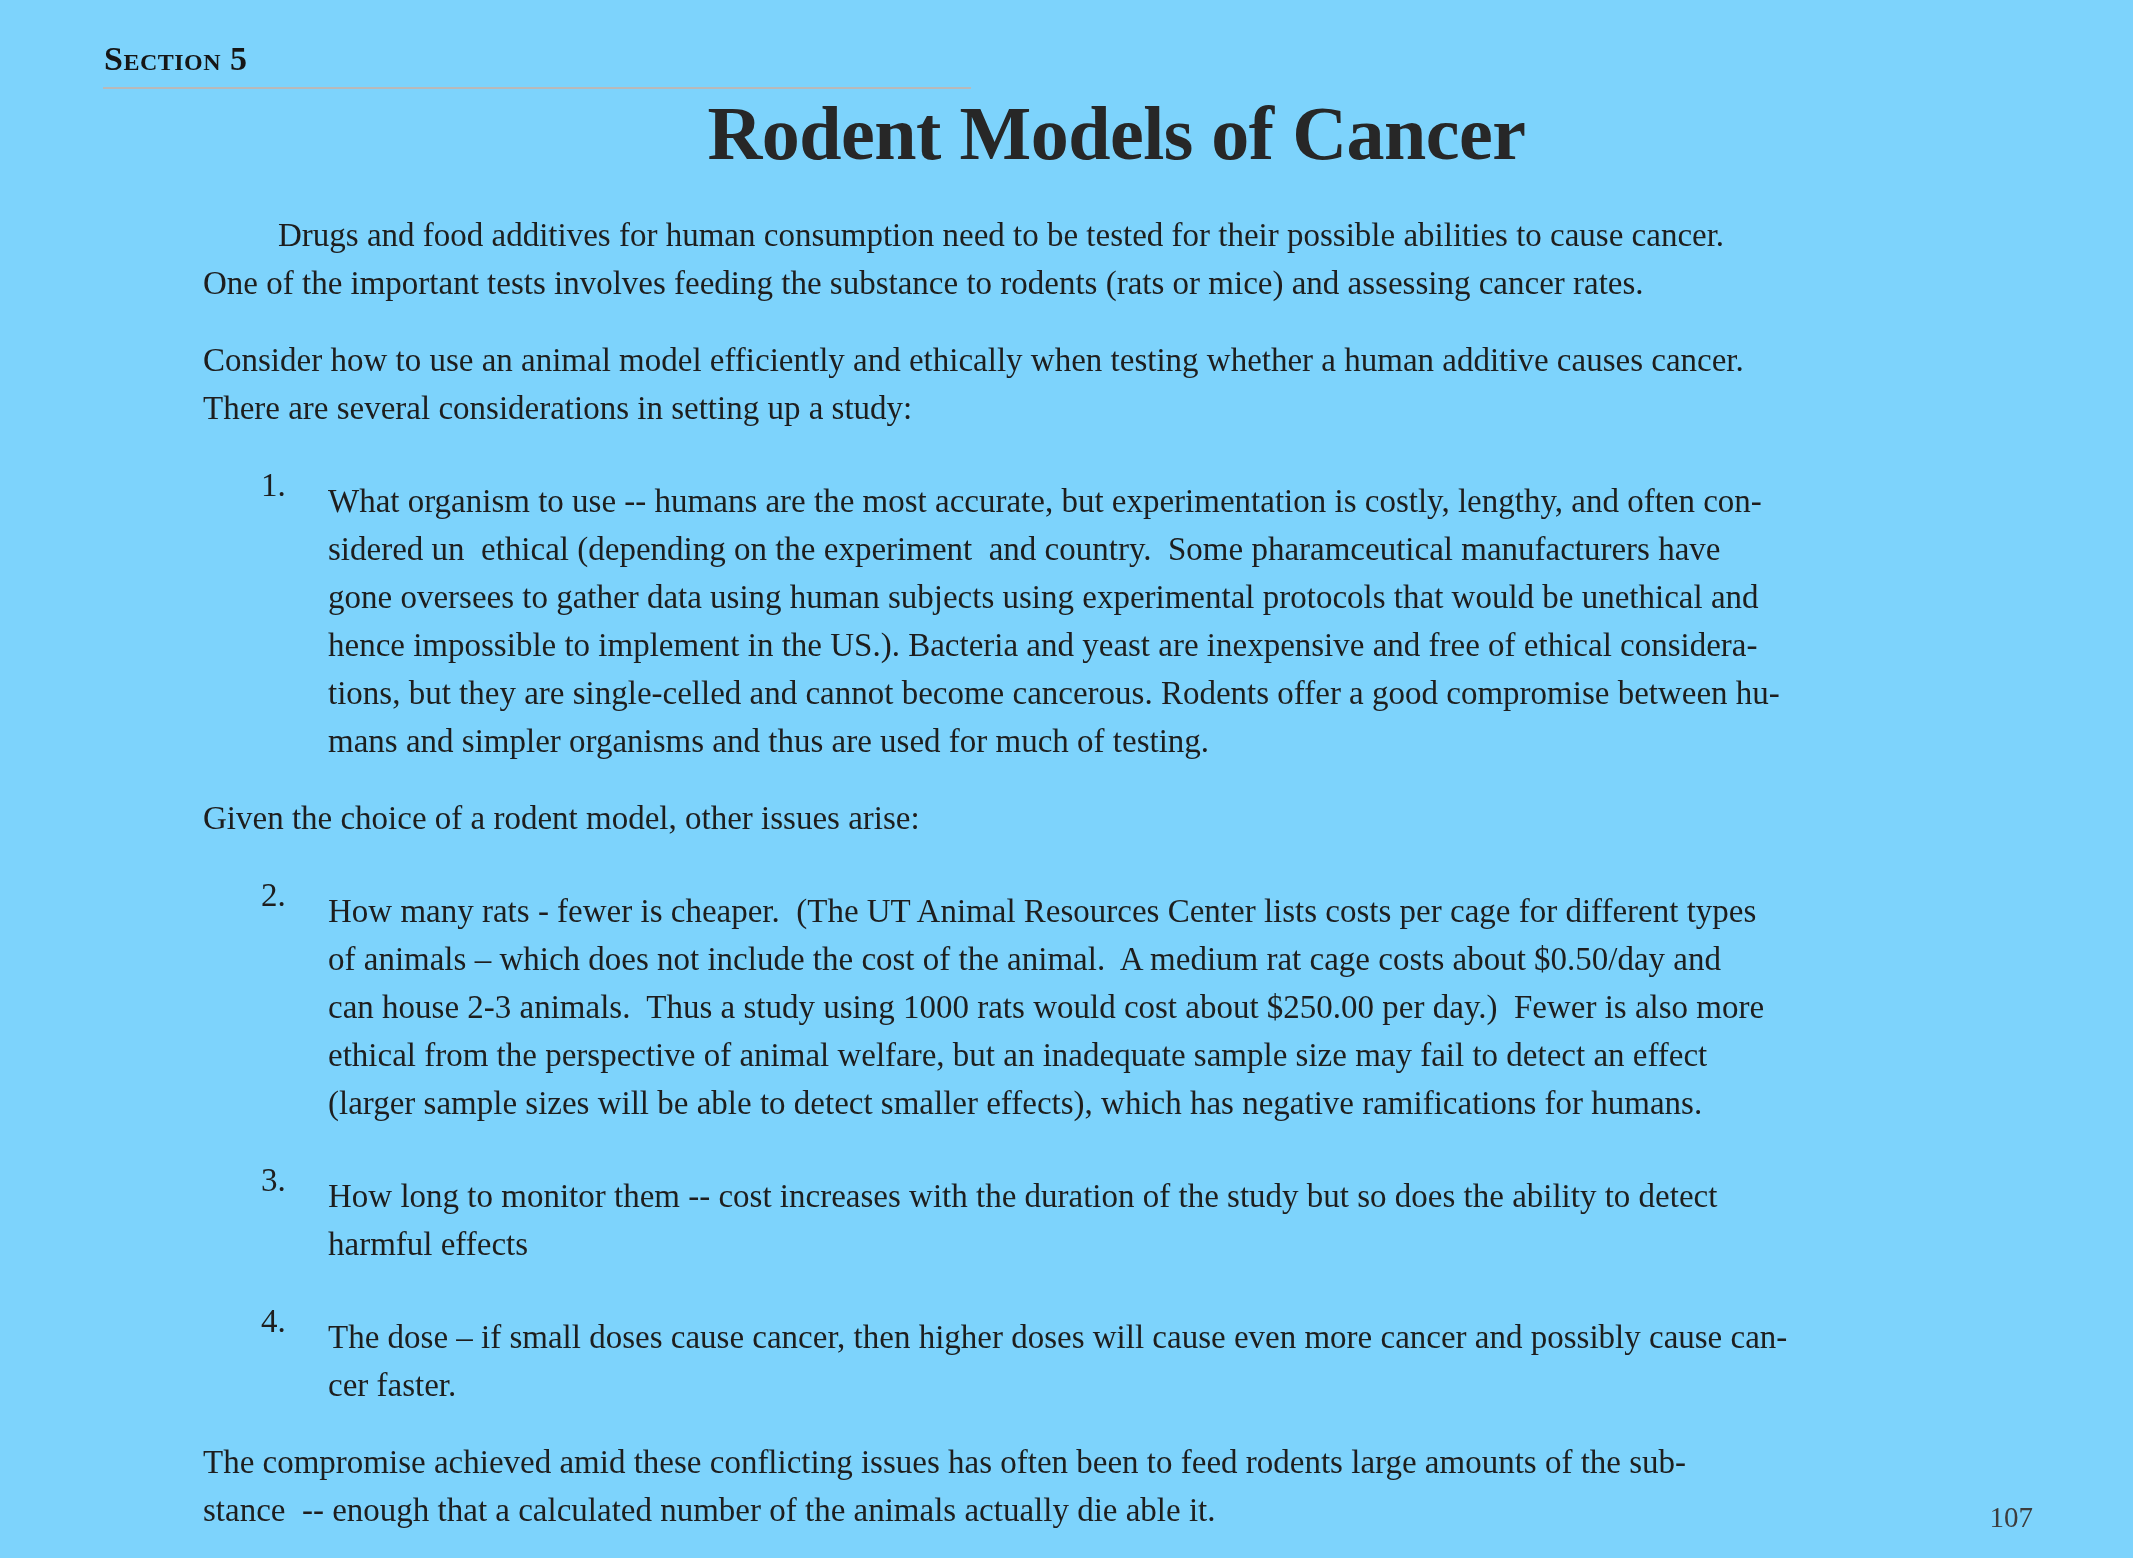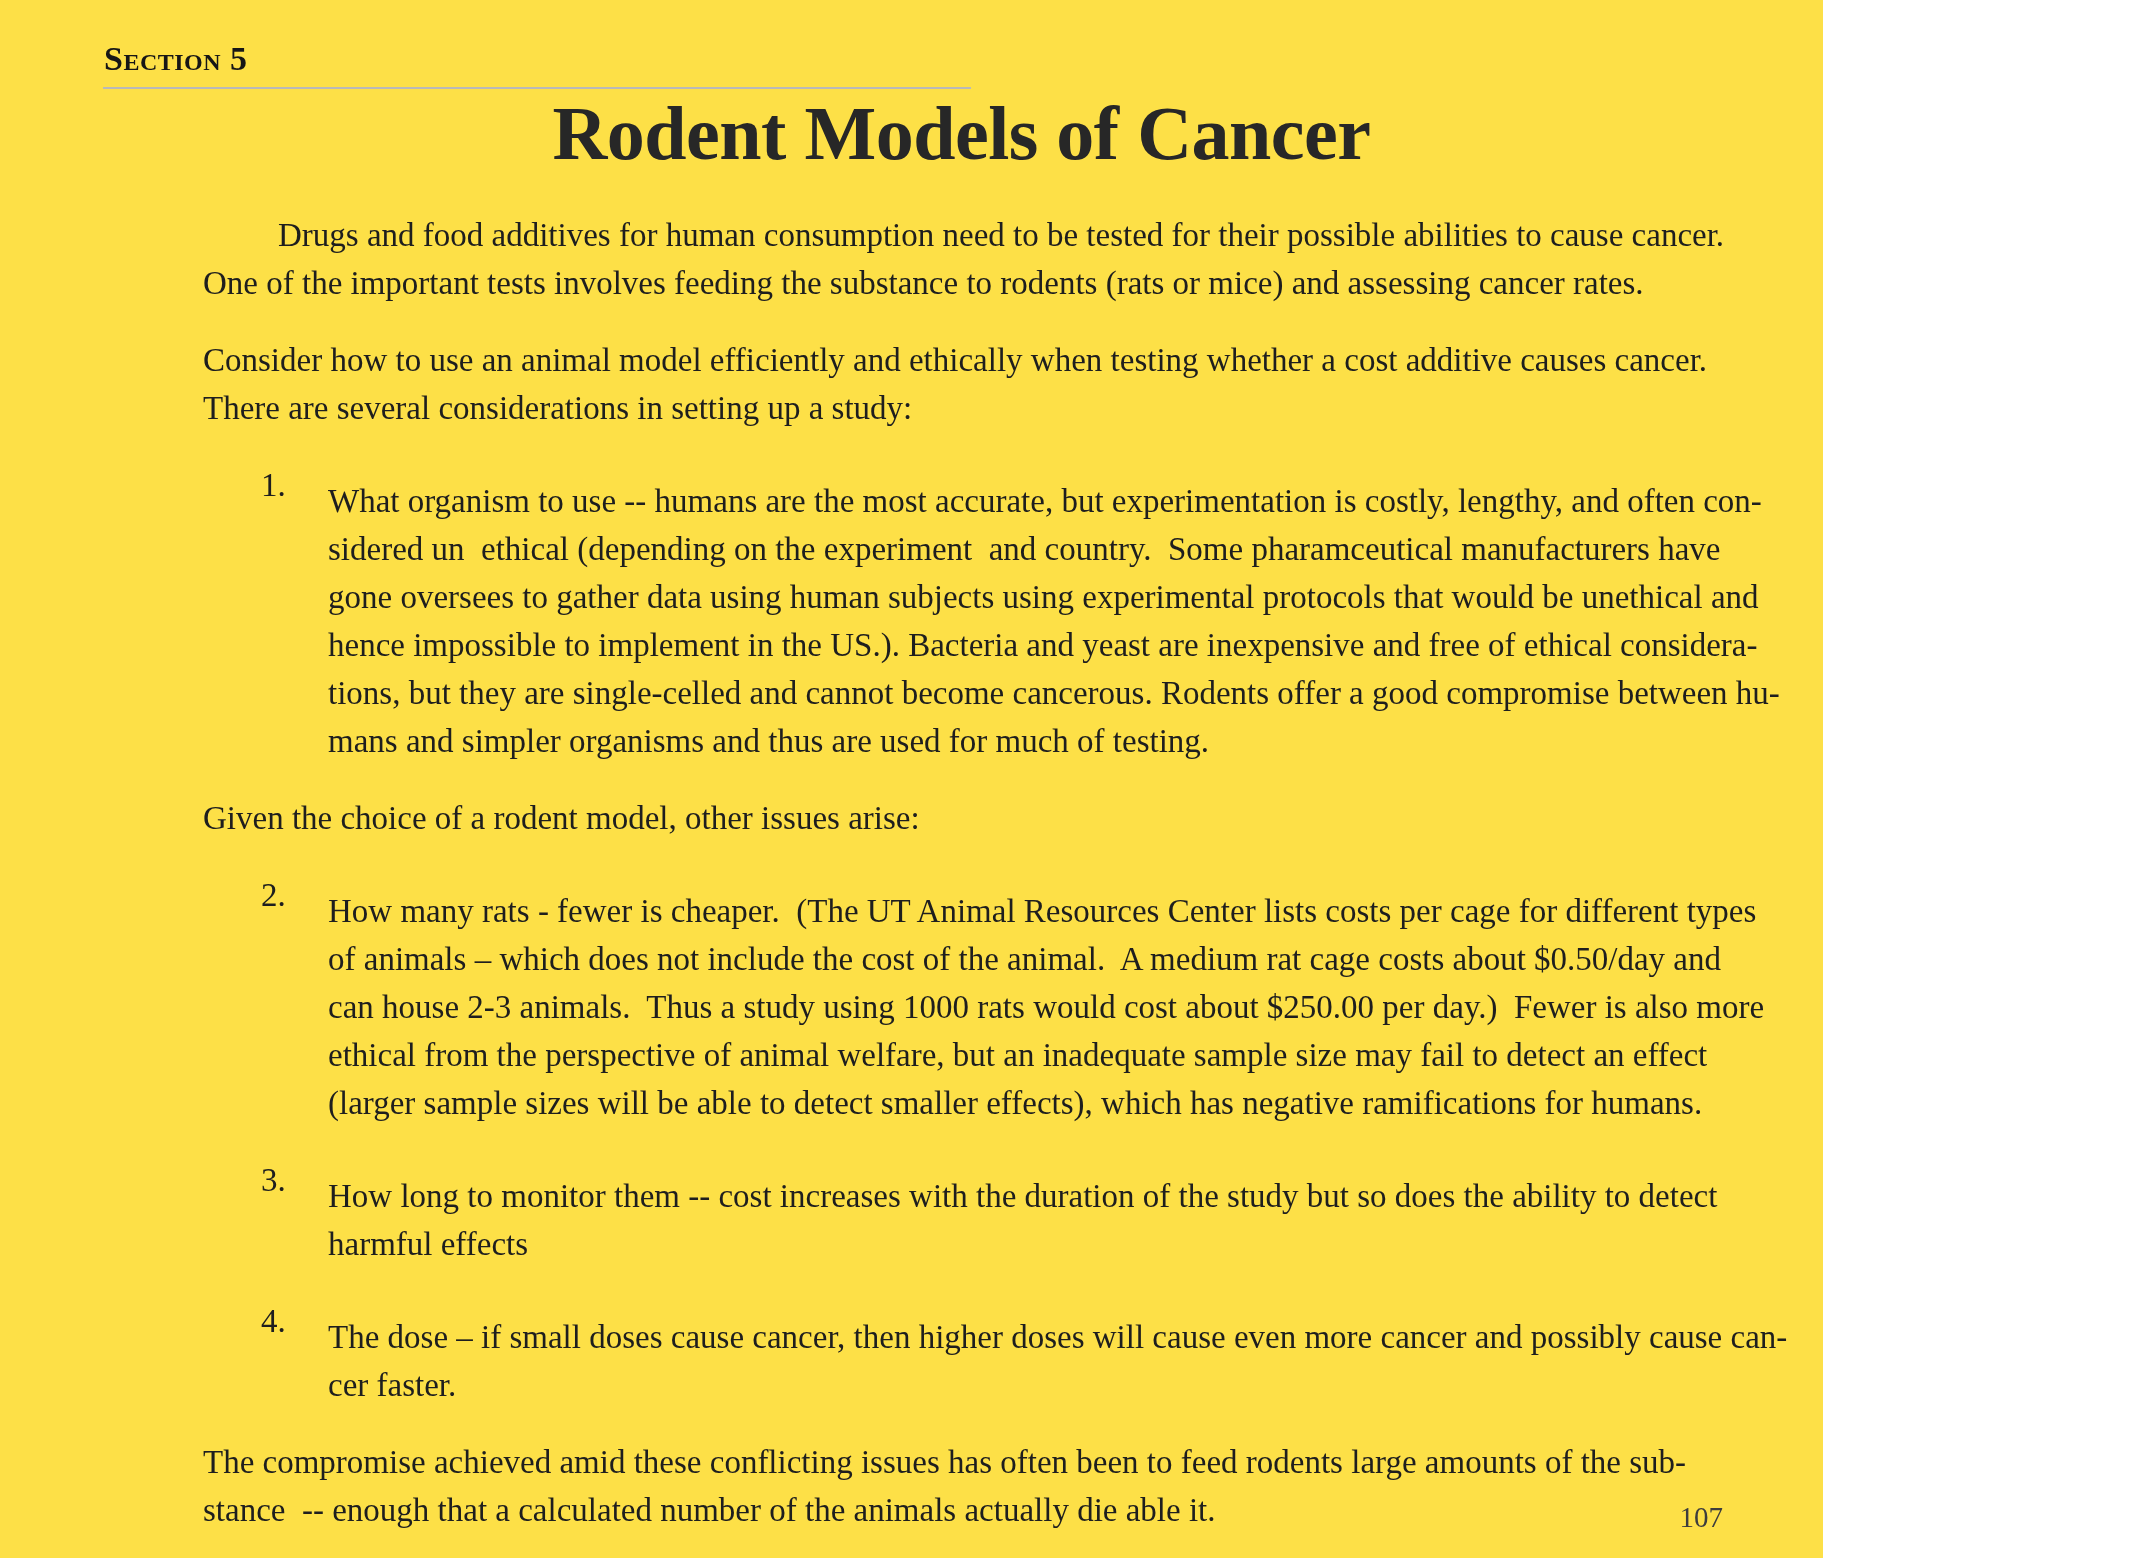--- a/index.html
+++ b/index.html
@@ -1,21 +1,21 @@
 <!DOCTYPE html>
 <html><head>
 <meta charset="utf-8">
 <style>
   * { margin: 0; padding: 0; box-sizing: border-box; }
   html, body { background: #ffffff; }
   .page {
     position: relative;
-    width: 1823px;
+    width: 2133px;
     height: 1558px;
-    background: #fde047;
+    background: #7dd3fc;
     font-family: "Liberation Serif", serif;
     color: #1e1e1e;
     overflow: hidden;
   }
   .section-label {
     margin-left: 104px;
     padding-top: 40px;
     font-size: 34px;
     font-variant: small-caps;
     font-weight: 700;
@@ -76,21 +76,21 @@
 
   <div class="rule"></div>
 
   <h1 class="page-title">Rodent Models of Cancer</h1>
 
   <div class="body">
 
     <div class="block text-lines indent-first">Drugs and food additives for human consumption need to be tested for their possible abilities to cause cancer.
 One of the important tests involves feeding the substance to rodents (rats or mice) and assessing cancer rates.</div>
 
-    <div class="block text-lines">Consider how to use an animal model efficiently and ethically when testing whether a cost additive causes cancer.
+    <div class="block text-lines">Consider how to use an animal model efficiently and ethically when testing whether a human additive causes cancer.
 There are several considerations in setting up a study:</div>
 
     <div class="list-item">
       <div class="list-num text-lines">1.</div>
       <div class="list-text text-lines">What organism to use -- humans are the most accurate, but experimentation is costly, lengthy, and often con-
 sidered un  ethical (depending on the experiment  and country.  Some pharamceutical manufacturers have
 gone oversees to gather data using human subjects using experimental protocols that would be unethical and
 hence impossible to implement in the US.). Bacteria and yeast are inexpensive and free of ethical considera-
 tions, but they are single-celled and cannot become cancerous. Rodents offer a good compromise between hu-
 mans and simpler organisms and thus are used for much of testing.</div>

